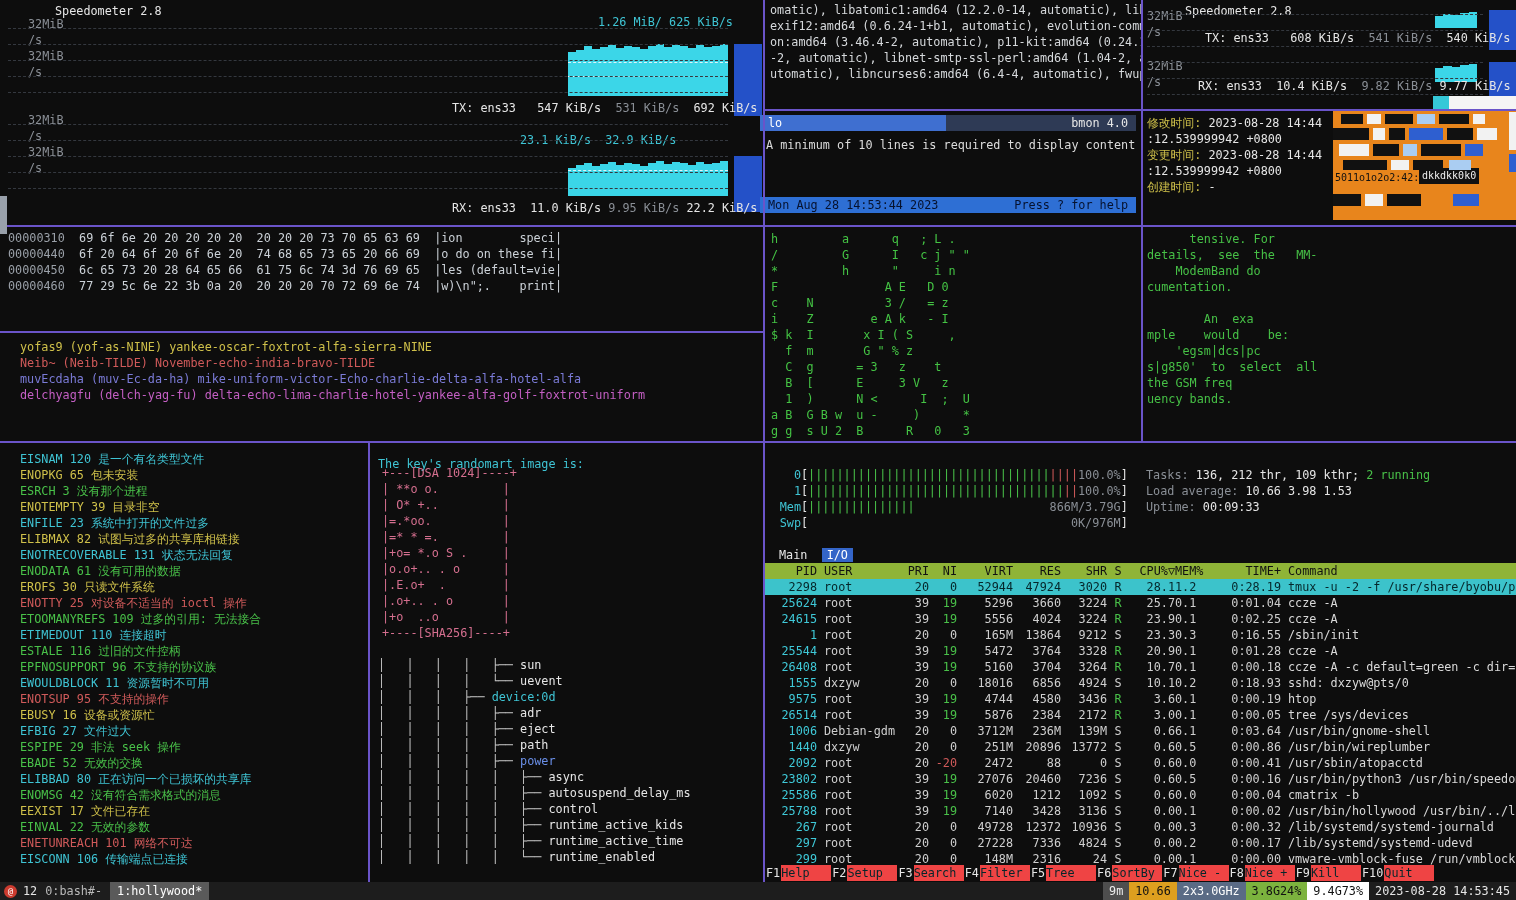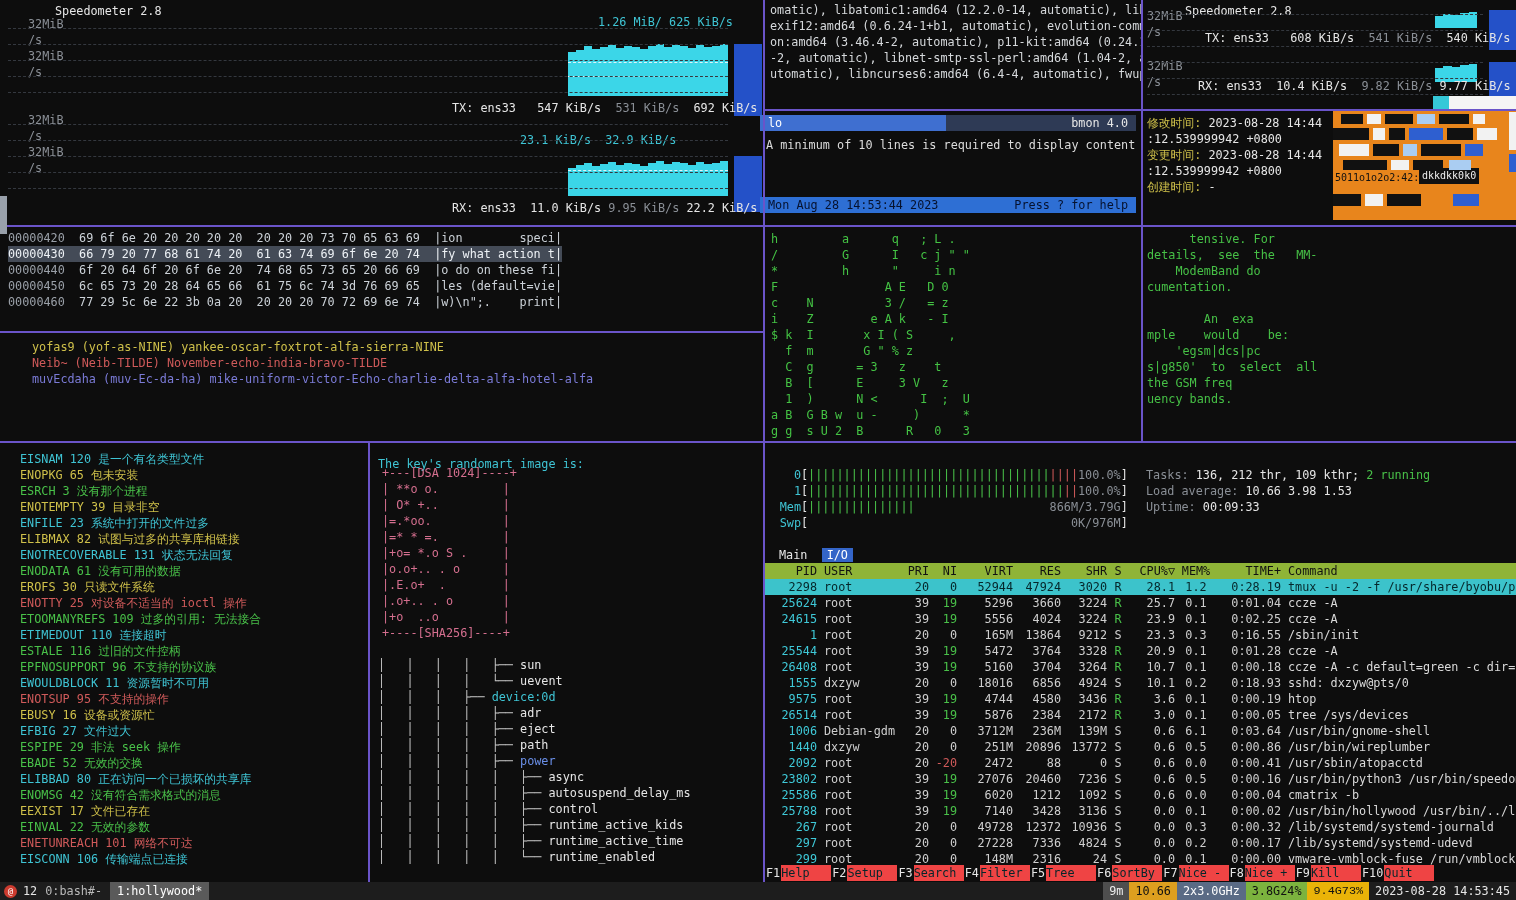--- a/index.html
+++ b/index.html
@@ -51,21 +51,21 @@
   .hcell{flex:none;overflow:hidden}
   .cpid{width:52px;text-align:right;color:#3fc9d8}
   .cuser{width:78px;padding-left:7px;color:#cfcfcf}
   .cpri{width:34px;text-align:right}
   .cni{width:28px;text-align:right}
   .cvirt{width:56px;text-align:right}
   .cres{width:48px;text-align:right}
   .cshr{width:46px;text-align:right}
   .cs{width:22px;text-align:center}
   .ccpu{width:46px;text-align:right}
-  .cmem{width:42px;text-align:center}
+  .cmem{width:42px;text-align:left}
   .ctime{width:64px;text-align:right}
   .ccmd{flex:1;padding-left:7px;overflow:hidden;color:#d9d9d9}
   .hdr{position:absolute;left:0;top:120px;right:0;background:#8fb437}
   .hdr .hcell{color:#111 !important}
   .hrow.sel{background:#3cc3cb}
   .hrow.sel .hcell{color:#05262a !important}
   .fk{position:absolute;left:0;bottom:1px;right:0;height:16px;display:flex}
   .fk .k{color:#e6e6e6;padding:0 1px}
   .fk .l{background:#ef4444;color:#05262a;width:50px;overflow:hidden}
   
@@ -153,33 +153,33 @@
       <div class="dash" style="left: 8px; top: 92px; width: 720px;"></div>
       <div class="dash" style="left: 8px; top: 124px; width: 720px;"></div>
       <div class="dash" style="left: 8px; top: 140px; width: 720px;"></div>
       <div class="dash" style="left: 8px; top: 156px; width: 720px;"></div>
       <div class="dash" style="left: 8px; top: 172px; width: 720px;"></div>
       <div class="dash" style="left: 8px; top: 188px; width: 720px;"></div>
     </section>
 
   <section class="pane" id="p-hex" style="left:0;top:227px;width:763px;height:104px">
     <div id="hexrows" style="position:absolute;left:8px;top:3px">
-        <div class="hexrow"><span class="hx-off">00000420</span><span class="hx-b">  69 6f 6e 20 20 20 20 20  20 20 20 73 70 65 63 69  </span><span class="hx-a">|ion        speci|</span></div>
-        <div class="hexrow hl"><span class="hx-off">00000430</span><span class="hx-b">  66 79 20 77 68 61 74 20  61 63 74 69 6f 6e 20 74  </span><span class="hx-a">|fy what action t|</span></div>
+        <div class="hexrow"><span class="hx-off">00000310</span><span class="hx-b">  69 6f 6e 20 20 20 20 20  20 20 20 73 70 65 63 69  </span><span class="hx-a">|ion        speci|</span></div>
         <div class="hexrow"><span class="hx-off">00000440</span><span class="hx-b">  6f 20 64 6f 20 6f 6e 20  74 68 65 73 65 20 66 69  </span><span class="hx-a">|o do on these fi|</span></div>
         <div class="hexrow"><span class="hx-off">00000450</span><span class="hx-b">  6c 65 73 20 28 64 65 66  61 75 6c 74 3d 76 69 65  </span><span class="hx-a">|les (default=vie|</span></div>
         <div class="hexrow"><span class="hx-off">00000460</span><span class="hx-b">  77 29 5c 6e 22 3b 0a 20  20 20 20 70 72 69 6e 74  </span><span class="hx-a">|w)\n";.    print|</span></div>
       </div>
   </section>
 
-  <section class="pane" id="p-phon" style="left:12px;top:333px;width:763px;height:108px">
+  <section class="pane" id="p-phon" style="left:0;top:333px;width:763px;height:108px">
     <div id="phon" style="position:absolute;left:20px;top:6px">
         <div class="tl yellow">yofas9 (yof-as-NINE) yankee-oscar-foxtrot-alfa-sierra-NINE</div>
         <div class="tl red">Neib~ (Neib-TILDE) November-echo-india-bravo-TILDE</div>
         <div class="tl slate">muvEcdaha (muv-Ec-da-ha) mike-uniform-victor-Echo-charlie-delta-alfa-hotel-alfa</div>
+        <div class="tl magenta">delchyagfu (delch-yag-fu) delta-echo-lima-charlie-hotel-yankee-alfa-golf-foxtrot-uniform</div>
       </div>
   </section>
 
   <section class="pane" id="p-apt" style="left:765px;top:0;width:376px;height:109px">
     <div id="apt" style="position:absolute;left:5px;top:2px;color:#d6d9dc">
         <div class="tl">omatic), libatomic1:amd64 (12.2.0-14, automatic), lib</div>
         <div class="tl">exif12:amd64 (0.6.24-1+b1, automatic), evolution-comm</div>
         <div class="tl">on:amd64 (3.46.4-2, automatic), p11-kit:amd64 (0.24.1</div>
         <div class="tl">-2, automatic), libnet-smtp-ssl-perl:amd64 (1.04-2, a</div>
         <div class="tl">utomatic), libncurses6:amd64 (6.4-4, automatic), fwup</div>
@@ -448,18 +448,18 @@
   <div class="sb">
     <span class="logo">@</span>
     <span class="white" style="margin-right:8px">12</span>
     <span style="color:#b9b9b9;margin-right:8px">0:bash#-</span>
     <span class="chip">1:hollywood*</span>
     <span id="sbright" style="margin-left:auto;display:flex">
         <span class="seg" style="background: rgb(78, 78, 78); color: rgb(238, 238, 238);">9m</span>
         <span class="seg" style="background: rgb(221, 159, 31); color: rgb(17, 17, 17);">10.66</span>
         <span class="seg" style="background: rgb(90, 107, 133); color: rgb(255, 255, 255);">2x3.0GHz</span>
         <span class="seg" style="background: rgb(124, 179, 62); color: rgb(17, 17, 17);">3.8G24%</span>
-        <span class="seg" style="background: #eab308; color: rgb(17, 17, 17); font-family: Liberation Mono, monospace;">9.4G73%</span>
+        <span class="seg" style="background: #ffffff; color: rgb(17, 17, 17);">9.4G73%</span>
         <span class="seg" style="color: rgb(230, 230, 230);">2023-08-28 14:53:45</span>
       </span>
   </div>
 
 </div>
 
 </body></html>

